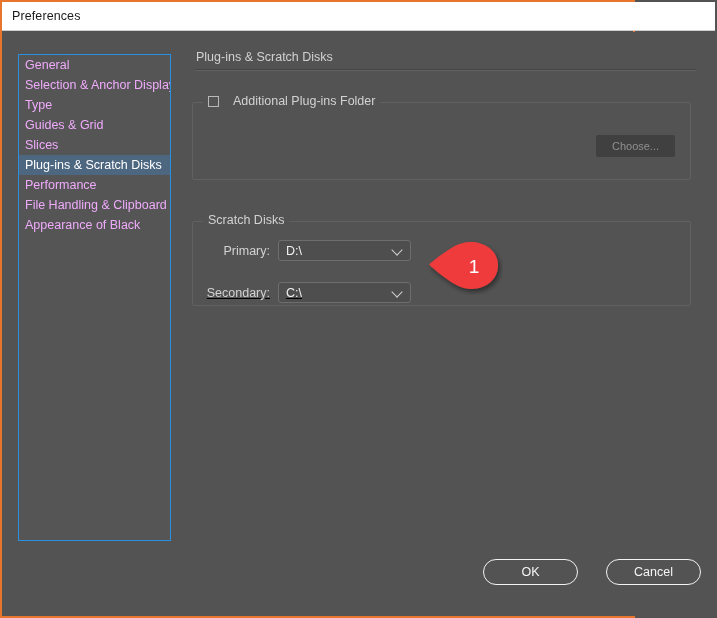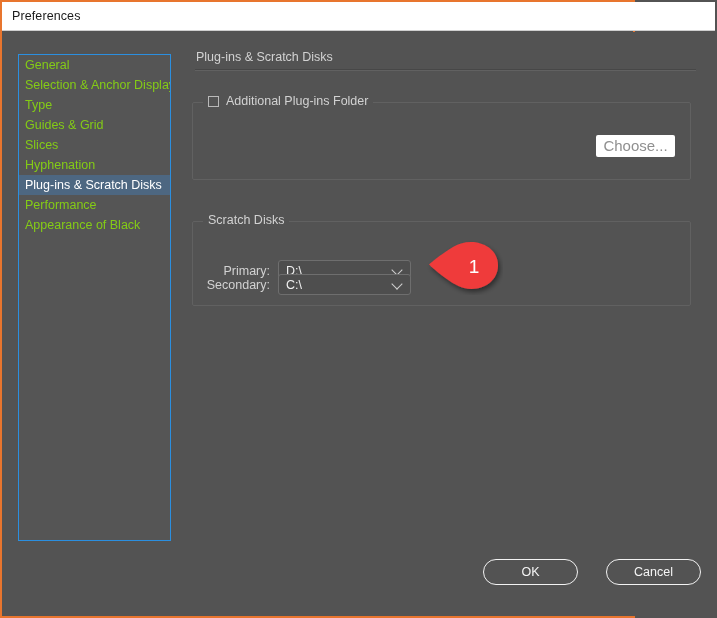--- a/index.html
+++ b/index.html
@@ -59,21 +59,21 @@
     box-sizing: border-box;
     border: 1px solid #2b8fe0;
     background: #555555;
     overflow: hidden;
   }
   .cat-item {
     height: 20px;
     line-height: 20px;
     padding-left: 6px;
     font-size: 12.5px;
-    color: #84cc16;
+    color: #f0abfc;
     white-space: nowrap;
   }
   .cat-item.selected {
     background: #4d6781;
     color: #ffffff;
   }
   
   #panel {
     position: absolute;
     left: 190px;
@@ -103,21 +103,21 @@
     position: absolute;
     top: -9px;
     left: 10px;
     padding: 0 5px;
     background: #535353;
     font-size: 12.5px;
     color: #d2d2d2;
     white-space: nowrap;
     display: flex;
     align-items: center;
-    gap: 7px;
+    gap: 14px;
   }
   .checkbox {
     display: inline-block;
     width: 11px;
     height: 11px;
     box-sizing: border-box;
     border: 1px solid #b9b9b9;
     background: transparent;
   }
   
@@ -128,23 +128,23 @@
     height: 78px;
   }
   #choose-button {
     position: absolute;
     right: 15px;
     top: 32px;
     width: 79px;
     height: 22px;
     border: none;
     border-radius: 2px;
-    background: #ffffff;
+    background: #404040;
     color: #8f8f8f;
-    font-size: 15px;
+    font-size: 11px;
     font-family: "Liberation Sans", sans-serif;
     text-align: center;
     line-height: 22px;
   }
   
   #scratch-group {
     left: 190px;
     top: 189px;
     width: 499px;
     height: 85px;
@@ -244,23 +244,23 @@
   </div>
 
   <div id="content">
 
     <div id="category-list" style="border-color: rgb(43, 143, 224);">
         <div class="cat-item">General</div>
         <div class="cat-item">Selection &amp; Anchor Display</div>
         <div class="cat-item">Type</div>
         <div class="cat-item">Guides &amp; Grid</div>
         <div class="cat-item">Slices</div>
-        <div class="cat-item">Hyphenation</div>
         <div class="cat-item selected" style="background: rgb(77, 103, 129);">Plug-ins &amp; Scratch Disks</div>
         <div class="cat-item">Performance</div>
+        <div class="cat-item">File Handling &amp; Clipboard</div>
         <div class="cat-item">Appearance of Black</div>
       </div>
 
     <div id="panel">
       <div id="panel-header">Plug-ins &amp; Scratch Disks</div>
       <div id="panel-rule"></div>
     </div>
 
     <div class="groupbox" id="plugins-group">
       <div class="group-legend">
@@ -268,29 +268,29 @@
         <span>Additional Plug-ins Folder</span>
       </div>
       <div id="choose-button">Choose...</div>
     </div>
 
     <div class="groupbox" id="scratch-group">
       <div class="group-legend">
         <span>Scratch Disks</span>
       </div>
 
-      <div class="field-row" style="top:38px;justify-content:space-between;">
+      <div class="field-row" style="top:18px;justify-content:space-between;">
         <span class="field-label">Primary:</span>
         <div class="dropdown">
           <span class="dropdown-value">D:\</span>
           <span class="chevron"></span>
         </div>
       </div>
 
-      <div class="field-row" style="top:52px;">
+      <div class="field-row" style="top:60px;text-decoration:underline;">
         <span class="field-label">Secondary:</span>
         <div class="dropdown">
           <span class="dropdown-value">C:\</span>
           <span class="chevron"></span>
         </div>
       </div>
     </div>
 
     <div id="marker">
       <svg width="76" height="56" viewBox="0 0 76 56" xmlns="http://www.w3.org/2000/svg">

